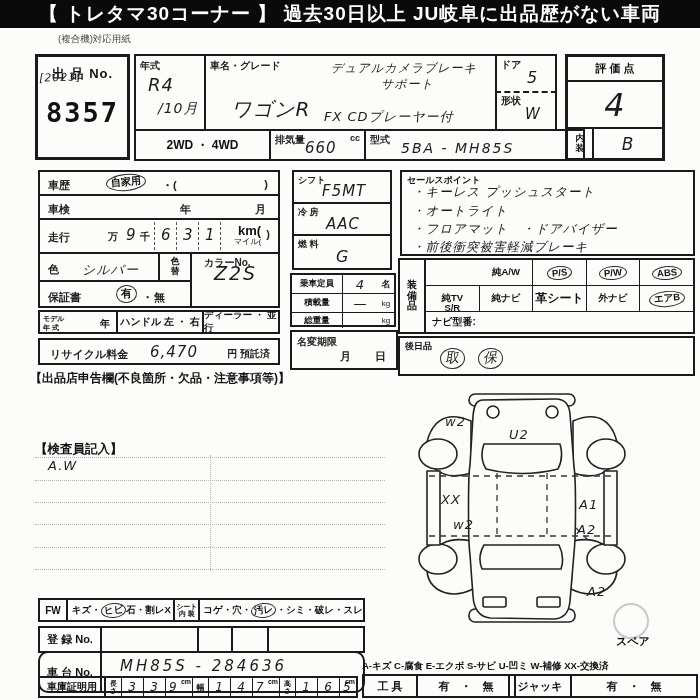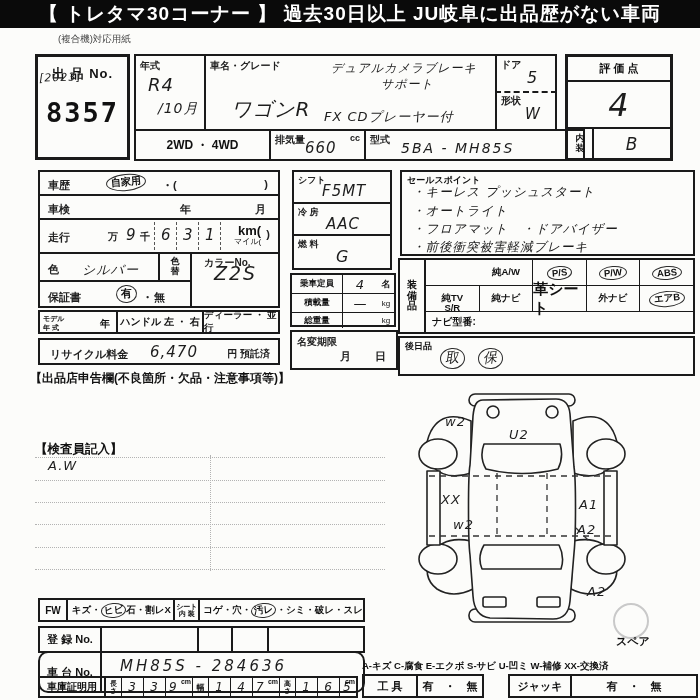--- a/index.html
+++ b/index.html
@@ -61,21 +61,21 @@
   <div class="cell" style="left:269px;top:129px;width:97px;height:32px;">
     <span class="lbl abs" style="left:4px;top:2px;">排気量</span>
     <span class="hw abs" style="left:34px;top:8px;font-size:15px;">660</span>
     <span class="lbl abs" style="right:4px;top:2px;font-size:9px;">cc</span>
   </div>
   <div class="cell" style="left:364px;top:129px;width:221px;height:32px;">
     <span class="lbl abs" style="left:4px;top:2px;">型式</span>
     <span class="hw abs" style="left:35px;top:9px;font-size:14px;letter-spacing:2px;">5BA - MH85S</span>
   </div>
 
-  <div class="cell thick" style="left:565px;top:54px;width:108px;height:107px;">
+  <div class="cell thick" style="left:565px;top:54px;width:100px;height:107px;">
     <div class="ctr" style="height:23px;border-bottom:2px solid #1a1a1a;font-size:11px;font-weight:bold;">評 価 点</div>
     <div class="ctr hw" style="height:46px;font-size:32px;">4</div>
     <div class="abs" style="left:0;bottom:0;width:100%;height:31px;border-top:2px solid #1a1a1a;display:flex;">
       <div class="stack" style="width:24px;border-right:2px solid #1a1a1a;">
         <span style="font-size:9px;width:1em;word-break:break-all;line-height:1.05;">内装</span>
       </div>
       <div class="ctr hw" style="flex:1;font-size:17px;">B</div>
     </div>
   </div>
 
@@ -199,21 +199,21 @@
         <div class="ctr" style="flex:1;border-right:1.5px solid #1a1a1a;">
             <span class="circ" style="font-size:9.5px;font-weight:bold;">P/W</span>
           </div>
         <div class="ctr" style="flex:1;">
             <span class="circ" style="font-size:9.5px;font-weight:bold;">ABS</span>
           </div>
       </div>
       <div style="display:flex;height:25px;border-bottom:1.5px solid #1a1a1a;">
         <div class="ctr" style="flex:1;border-right:1.5px solid #1a1a1a;font-size:9.5px;font-weight:bold;">純TV</div>
         <div class="ctr" style="flex:1;border-right:1.5px solid #1a1a1a;font-size:9.5px;font-weight:bold;">純ナビ</div>
-        <div class="ctr" style="flex:1;border-right:1.5px solid #1a1a1a;font-size:15px;font-weight:bold;">革シート</div>
+        <div class="ctr" style="flex:1;border-right:1.5px solid #1a1a1a;font-size:12px;font-weight:bold;">革シート</div>
         <div class="ctr" style="flex:1;border-right:1.5px solid #1a1a1a;font-size:9.5px;font-weight:bold;">外ナビ</div>
         <div class="ctr" style="flex:1;">
             <span class="circ" style="font-size:9.5px;font-weight:bold;">エアB</span>
           </div>
       </div>
       <div style="flex:1;display:flex;align-items:center;">
         <span style="font-size:10px;font-weight:bold;padding-left:6px;">ナビ型番:</span>
       </div>
     </div>
   </div>
@@ -333,21 +333,21 @@
     </div>
     <div class="ctr hw" style="width:21px;border-right:1px solid #1a1a1a;font-size:12px;">1</div>
     <div class="ctr hw" style="width:21px;border-right:1px solid #1a1a1a;font-size:12px;">6</div>
     <div style="flex:1;position:relative;">
       <span class="hw abs" style="left:3px;top:2px;font-size:12px;">5</span>
       <span class="abs" style="right:1px;top:0;font-size:7px;font-weight:bold;">cm</span>
     </div>
   </div>
 
   <div class="abs" style="left:362px;top:660px;font-size:9.5px;font-weight:bold;white-space:nowrap;">A-キズ  C-腐食  E-エクボ  S-サビ  U-凹ミ  W-補修  XX-交換済</div>
-  <div class="cell" style="left:362px;top:674px;width:122px;height:24px;display:flex;">
+  <div class="cell" style="left:362px;top:674px;width:154px;height:24px;display:flex;">
     <div class="ctr" style="width:52px;border-right:2px solid #1a1a1a;font-size:11px;font-weight:bold;">工 具</div>
     <div class="ctr" style="flex:1;font-size:11px;font-weight:bold;">有　・　無</div>
   </div>
   <div class="cell" style="left:508px;top:674px;width:190px;height:24px;display:flex;">
     <div class="ctr" style="width:60px;border-right:2px solid #1a1a1a;font-size:11px;font-weight:bold;">ジャッキ</div>
     <div class="ctr" style="flex:1;font-size:11px;font-weight:bold;">有　・　無</div>
   </div>
 
 </div>
 

